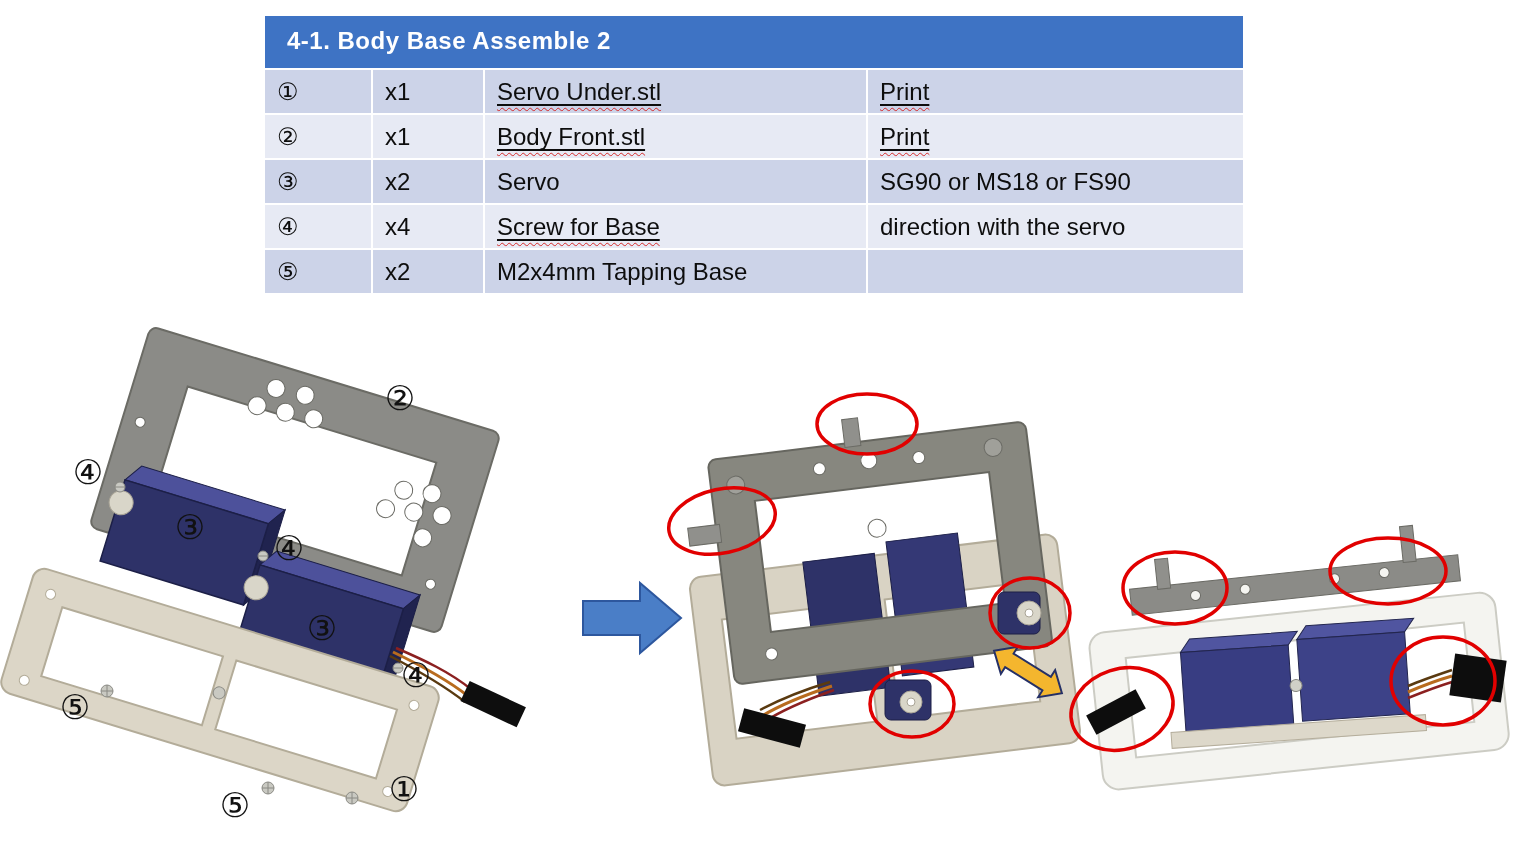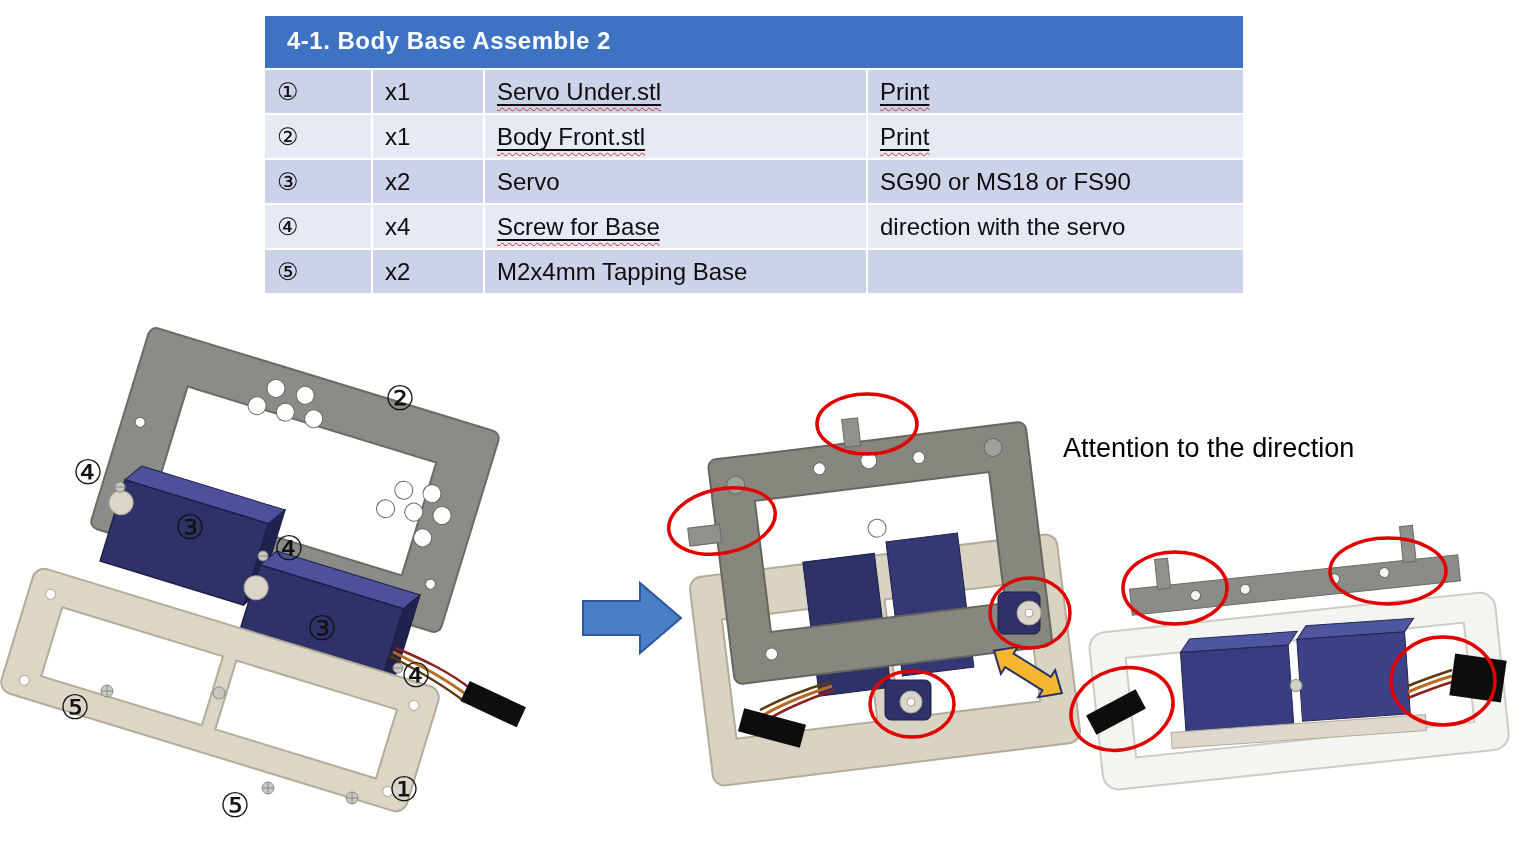--- a/index.html
+++ b/index.html
@@ -263,15 +263,14 @@
   <span class="callout" style="left:400px;top:398px">②</span>
   <span class="callout" style="left:88px;top:472px">④</span>
   <span class="callout" style="left:190px;top:527px">③</span>
   <span class="callout" style="left:289px;top:548px">④</span>
   <span class="callout" style="left:322px;top:628px">③</span>
   <span class="callout" style="left:416px;top:675px">④</span>
   <span class="callout" style="left:75px;top:707px">⑤</span>
   <span class="callout" style="left:235px;top:805px">⑤</span>
   <span class="callout" style="left:404px;top:789px">①</span>
 
-  <div class="attention">Attention to the direction</div>
 
 </div>
 
 </body></html>

